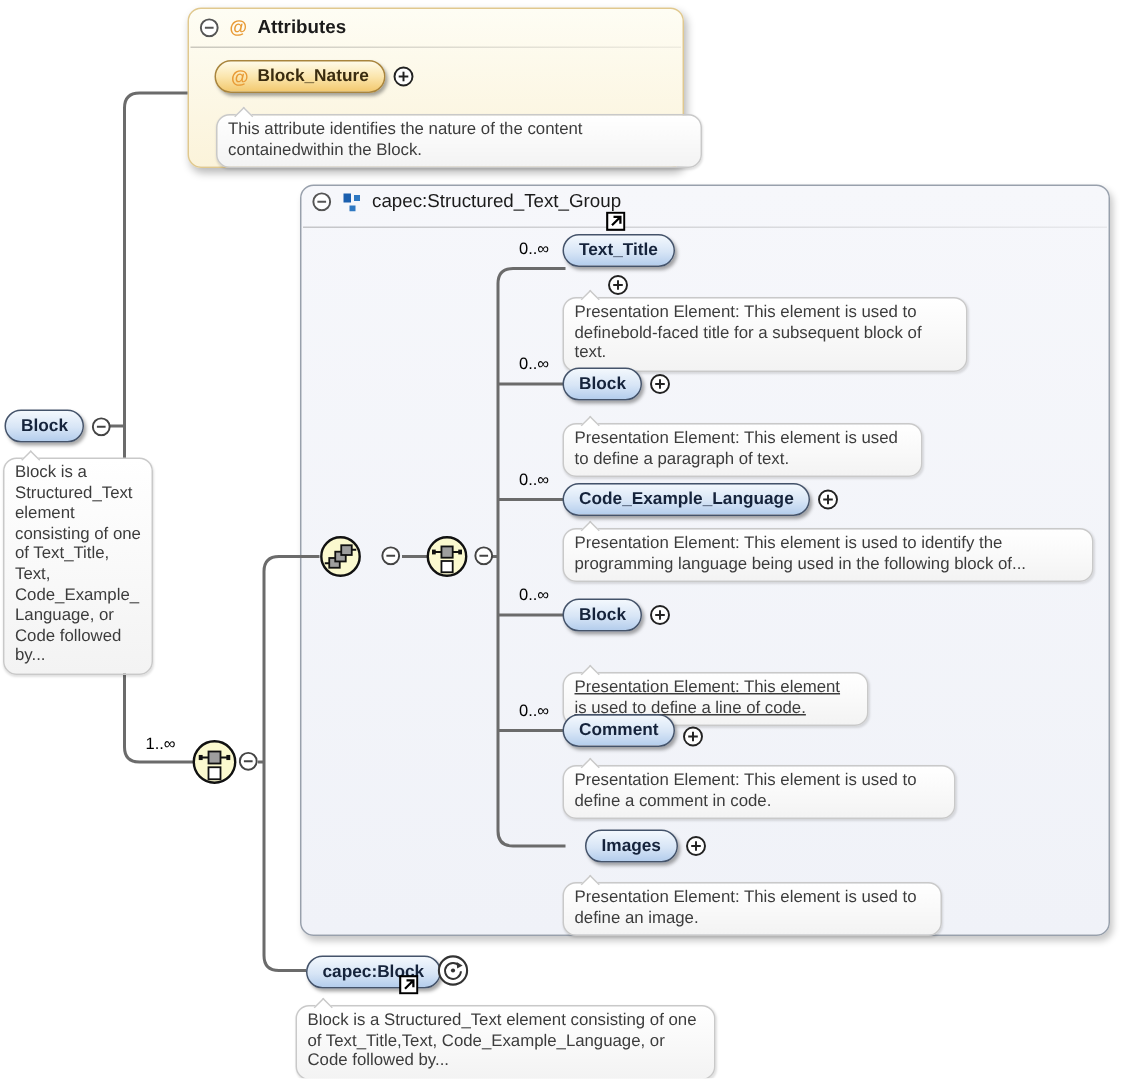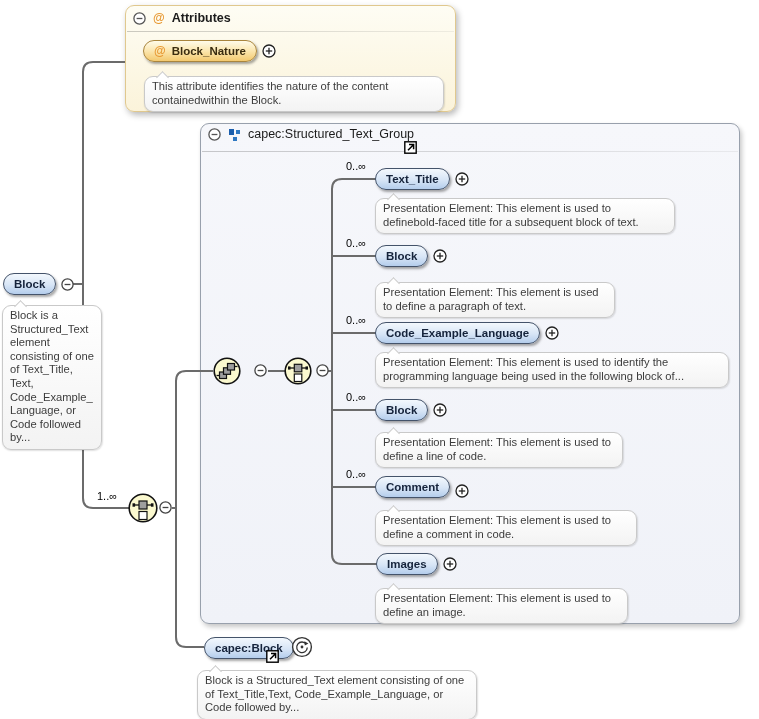--- a/index.html
+++ b/index.html
@@ -92,21 +92,21 @@
       <span>Block_Nature</span>
     </span>
     <span class="icon">
         <svg width="14" height="14" viewBox="0 0 14 14">
           <circle cx="7" cy="7" r="6" fill="#fff" stroke="#222" stroke-width="1.3"></circle>
           <line x1="3.8" y1="7" x2="10.2" y2="7" stroke="#222" stroke-width="1.3"></line>
           <line x1="7" y1="3.8" x2="7" y2="10.2" stroke="#222" stroke-width="1.3"></line>
         </svg>
       </span>
   </div>
-  <div class="desc" style="left:144px;top:76px;width:300px;">This attribute identifies the nature of the content containedwithin the Block.</div>
+  <div class="desc" style="left:144px;top:76px;width:324px;">This attribute identifies the nature of the content containedwithin the Block.</div>
 
   <div class="hdr" style="left:208px;top:127px;">
     <span class="icon">
         <svg width="13" height="13" viewBox="0 0 13 13">
           <circle cx="6.5" cy="6.5" r="5.6" fill="#fff" stroke="#555" stroke-width="1.3"></circle>
           <line x1="3.6" y1="6.5" x2="9.4" y2="6.5" stroke="#555" stroke-width="1.3"></line>
         </svg>
       </span>
     <span class="icon">
         <svg width="13" height="13" viewBox="0 0 13 13">
@@ -182,33 +182,33 @@
       </svg>
     </span>
   <span class="icon abs" style="left:316px;top:364px;">
       <svg width="13" height="13" viewBox="0 0 13 13">
         <circle cx="6.5" cy="6.5" r="5.6" fill="#fff" stroke="#444" stroke-width="1.3"></circle>
         <line x1="3.6" y1="6.5" x2="9.4" y2="6.5" stroke="#444" stroke-width="1.3"></line>
       </svg>
     </span>
 
   <div class="card" style="left:346px;top:160px;">0..∞</div>
-  <div class="row" style="left:375px;top:168px;">
+  <div class="row" style="left:375px;top:156px;flex-direction:column;">
     <span class="pill">
         <span>Text_Title</span>
       </span>
     <span class="icon">
         <svg width="14" height="14" viewBox="0 0 14 14">
           <circle cx="7" cy="7" r="6" fill="#fff" stroke="#222" stroke-width="1.3"></circle>
           <line x1="3.8" y1="7" x2="10.2" y2="7" stroke="#222" stroke-width="1.3"></line>
           <line x1="7" y1="3.8" x2="7" y2="10.2" stroke="#222" stroke-width="1.3"></line>
         </svg>
       </span>
   </div>
-  <div class="desc" style="left:375px;top:198px;width:300px;">Presentation Element: This element is used to definebold-faced title for a subsequent block of text.</div>
+  <div class="desc" style="left:375px;top:198px;width:270px;">Presentation Element: This element is used to definebold-faced title for a subsequent block of text.</div>
 
   <div class="card" style="left:346px;top:237px;">0..∞</div>
   <div class="row" style="left:375px;top:245px;">
     <span class="pill">
         <span>Block</span>
       </span>
     <span class="icon">
         <svg width="14" height="14" viewBox="0 0 14 14">
           <circle cx="7" cy="7" r="6" fill="#fff" stroke="#222" stroke-width="1.3"></circle>
           <line x1="3.8" y1="7" x2="10.2" y2="7" stroke="#222" stroke-width="1.3"></line>
@@ -239,38 +239,38 @@
         <span>Block</span>
       </span>
     <span class="icon">
         <svg width="14" height="14" viewBox="0 0 14 14">
           <circle cx="7" cy="7" r="6" fill="#fff" stroke="#222" stroke-width="1.3"></circle>
           <line x1="3.8" y1="7" x2="10.2" y2="7" stroke="#222" stroke-width="1.3"></line>
           <line x1="7" y1="3.8" x2="7" y2="10.2" stroke="#222" stroke-width="1.3"></line>
         </svg>
       </span>
   </div>
-  <div class="desc" style="left:375px;top:432px;width:248px;">Presentation Element: This element is used to define a line of code.</div>
+  <div class="desc" style="left:375px;top:448px;width:204px;text-decoration:underline;">Presentation Element: This element is used to define a line of code.</div>
 
   <div class="card" style="left:346px;top:468px;">0..∞</div>
   <div class="row" style="left:375px;top:476px;align-items:flex-end;">
     <span class="pill">
         <span>Comment</span>
       </span>
     <span class="icon">
         <svg width="14" height="14" viewBox="0 0 14 14">
           <circle cx="7" cy="7" r="6" fill="#fff" stroke="#222" stroke-width="1.3"></circle>
           <line x1="3.8" y1="7" x2="10.2" y2="7" stroke="#222" stroke-width="1.3"></line>
           <line x1="7" y1="3.8" x2="7" y2="10.2" stroke="#222" stroke-width="1.3"></line>
         </svg>
       </span>
   </div>
   <div class="desc" style="left:375px;top:510px;width:262px;">Presentation Element: This element is used to define a comment in code.</div>
 
-  <div class="row" style="left:376px;top:553px;">
+  <div class="row" style="left:390px;top:553px;">
     <span class="pill">
         <span>Images</span>
       </span>
     <span class="icon">
         <svg width="14" height="14" viewBox="0 0 14 14">
           <circle cx="7" cy="7" r="6" fill="#fff" stroke="#222" stroke-width="1.3"></circle>
           <line x1="3.8" y1="7" x2="10.2" y2="7" stroke="#222" stroke-width="1.3"></line>
           <line x1="7" y1="3.8" x2="7" y2="10.2" stroke="#222" stroke-width="1.3"></line>
         </svg>
       </span>

